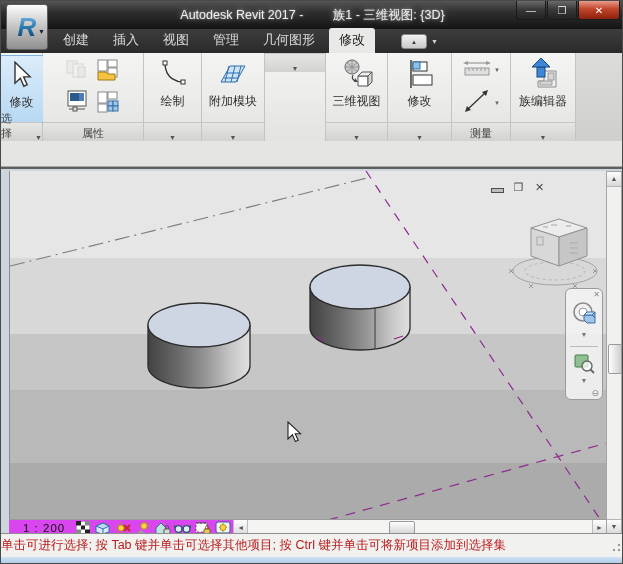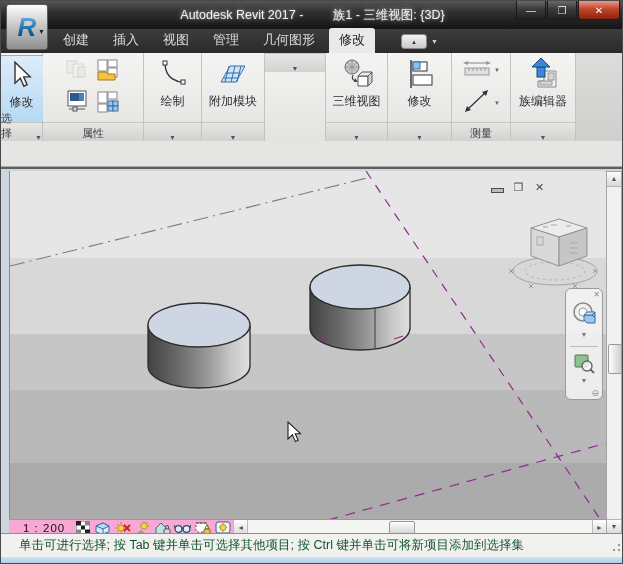--- a/index.html
+++ b/index.html
@@ -63,37 +63,37 @@
   .nav-divider{position:absolute;left:4px;right:4px;top:57px;border-top:1px solid #bbb;}
   .nav-item{position:absolute;left:0;width:100%;display:flex;justify-content:center;}
   .nav-chev{font-size:7px;color:#777;text-align:center;width:100%;position:absolute;}
   
   .vscroll{position:absolute;left:605px;top:2px;width:16px;height:364px;background:#f1f1f0;border:1px solid #a5a5a5;box-sizing:border-box;}
   .vscroll .arrow{position:absolute;left:0;width:14px;height:14px;text-align:center;font-size:7px;color:#555;line-height:14px;
                   background:linear-gradient(#fdfdfd,#d8d8d8);border-bottom:1px solid #b5b5b5;}
   .vscroll .arrow.down{bottom:0;border-top:1px solid #b5b5b5;border-bottom:none;}
   .vthumb{position:absolute;left:1px;top:172px;width:12px;height:28px;background:linear-gradient(90deg,#fdfdfd,#cfcfcf);
           border:1px solid #9a9a9a;border-radius:2px;}
-  .bottomstrip{position:absolute;left:8px;top:350px;width:597px;height:16px;background:#f9a8d4;border-top:1px solid #9a9a9a;
+  .bottomstrip{position:absolute;left:8px;top:350px;width:597px;height:16px;background:#d946ef;border-top:1px solid #9a9a9a;
                display:flex;align-items:center;box-sizing:border-box;}
   .vcb{display:flex;align-items:center;height:100%;padding-left:4px;gap:3px;}
   .scale-btn{font-size:11.5px;color:#111;padding:0 6px 0 10px;letter-spacing:1px;white-space:nowrap;}
   .vcb-icn{width:17px;height:15px;display:flex;align-items:center;justify-content:center;}
   .hscroll{flex:1;height:15px;position:relative;background:#f4f4f2;border-left:1px solid #bbb;margin-left:2px;}
   .hs-arrow{position:absolute;top:0;width:13px;height:15px;font-size:7px;color:#555;text-align:center;line-height:15px;
             background:linear-gradient(#fdfdfd,#dadada);}
   .hs-arrow.left{left:0;border-right:1px solid #bbb;}
   .hs-arrow.right{right:0;border-left:1px solid #bbb;}
   .hthumb{position:absolute;left:155px;top:1px;width:24px;height:13px;background:linear-gradient(#fdfdfd,#cfcfcf);
           border:1px solid #9a9a9a;border-radius:2px;}
   .cursor{position:absolute;left:277px;top:250px;z-index:7;}
   
   .statusbar{position:absolute;left:0;top:532px;width:623px;height:24px;background:#f1f1f0;border-top:1px solid #8e8e8e;
              box-sizing:border-box;display:flex;align-items:center;}
-  .status-msg{font-size:12.5px;color:#14532d;padding-left:18px;white-space:nowrap;overflow:hidden;flex:1;}
+  .status-msg{font-size:12.5px;color:#b91c1c;padding-left:0;white-space:nowrap;overflow:hidden;flex:1;}
   .grip{width:14px;height:14px;margin-right:2px;
         background:radial-gradient(circle at 11px 11px,#9a9a9a 1.2px,transparent 1.6px),
                    radial-gradient(circle at 11px 6px,#9a9a9a 1.2px,transparent 1.6px),
                    radial-gradient(circle at 6px 11px,#9a9a9a 1.2px,transparent 1.6px);}
   .bottomedge{position:absolute;left:0;top:556px;width:623px;height:8px;background:linear-gradient(#cfe2f5,#a9c7e4);}
 </style>
 </head>
 <body>
 
 <div class="window">

